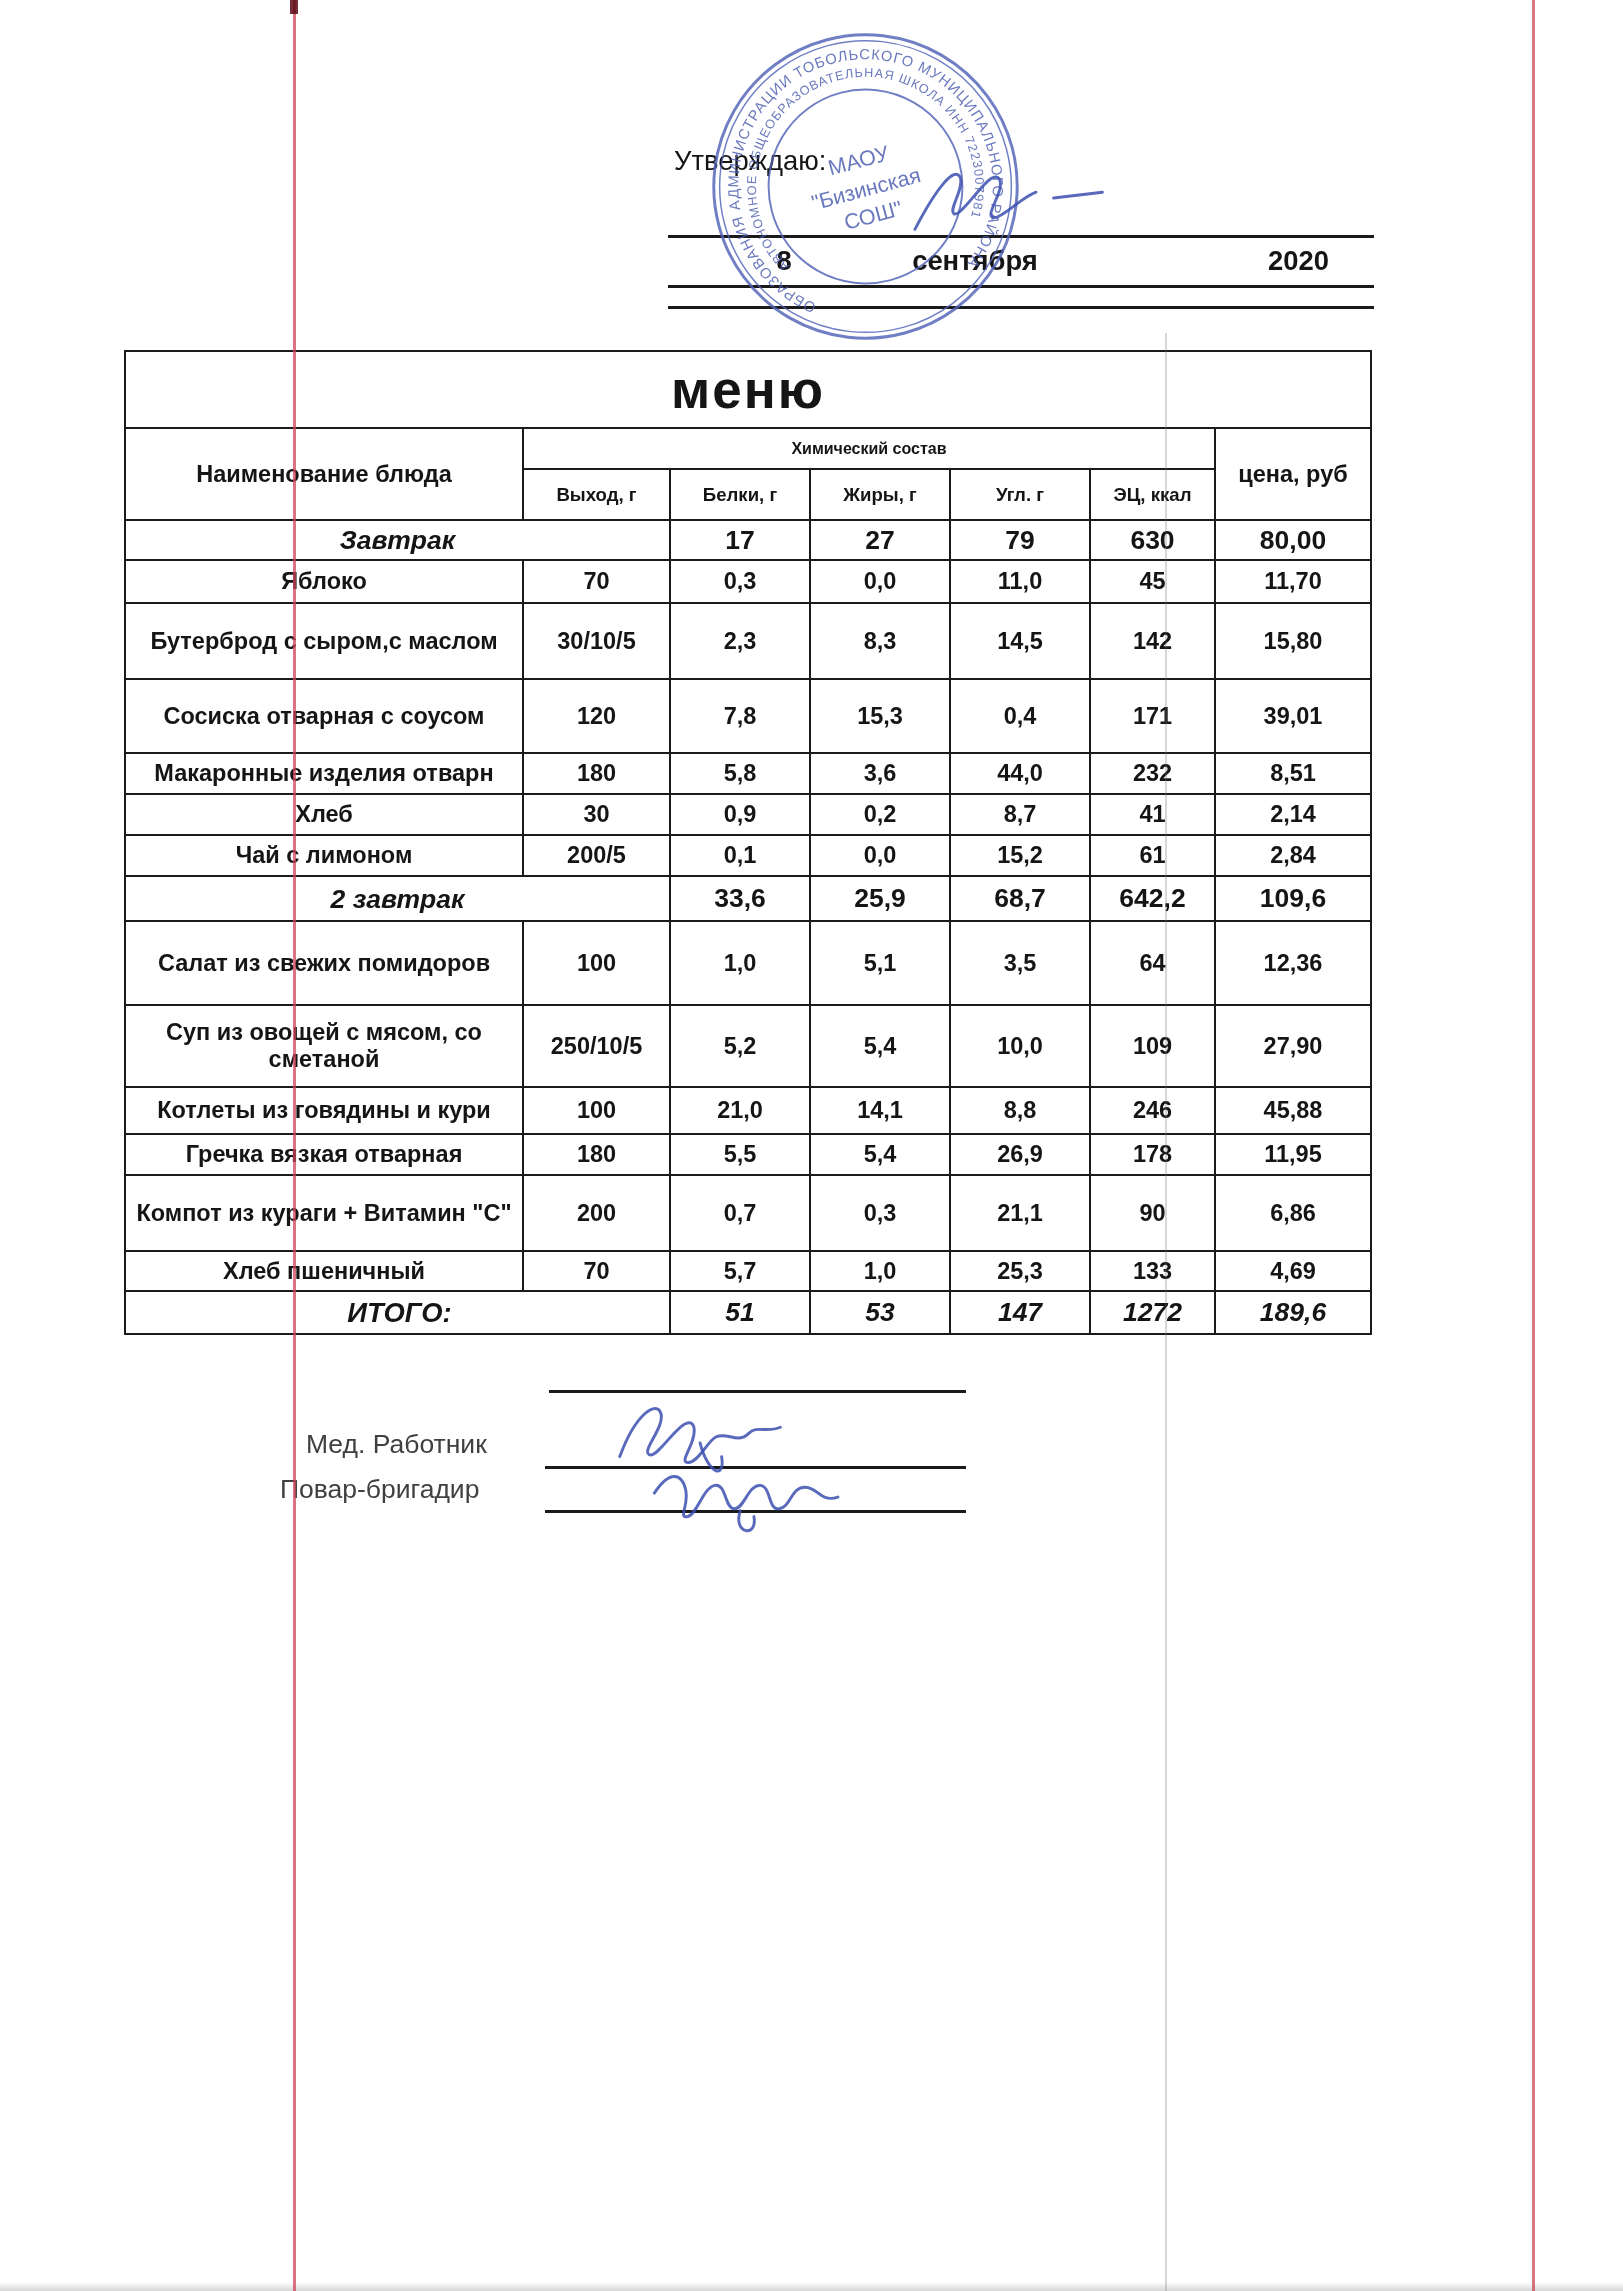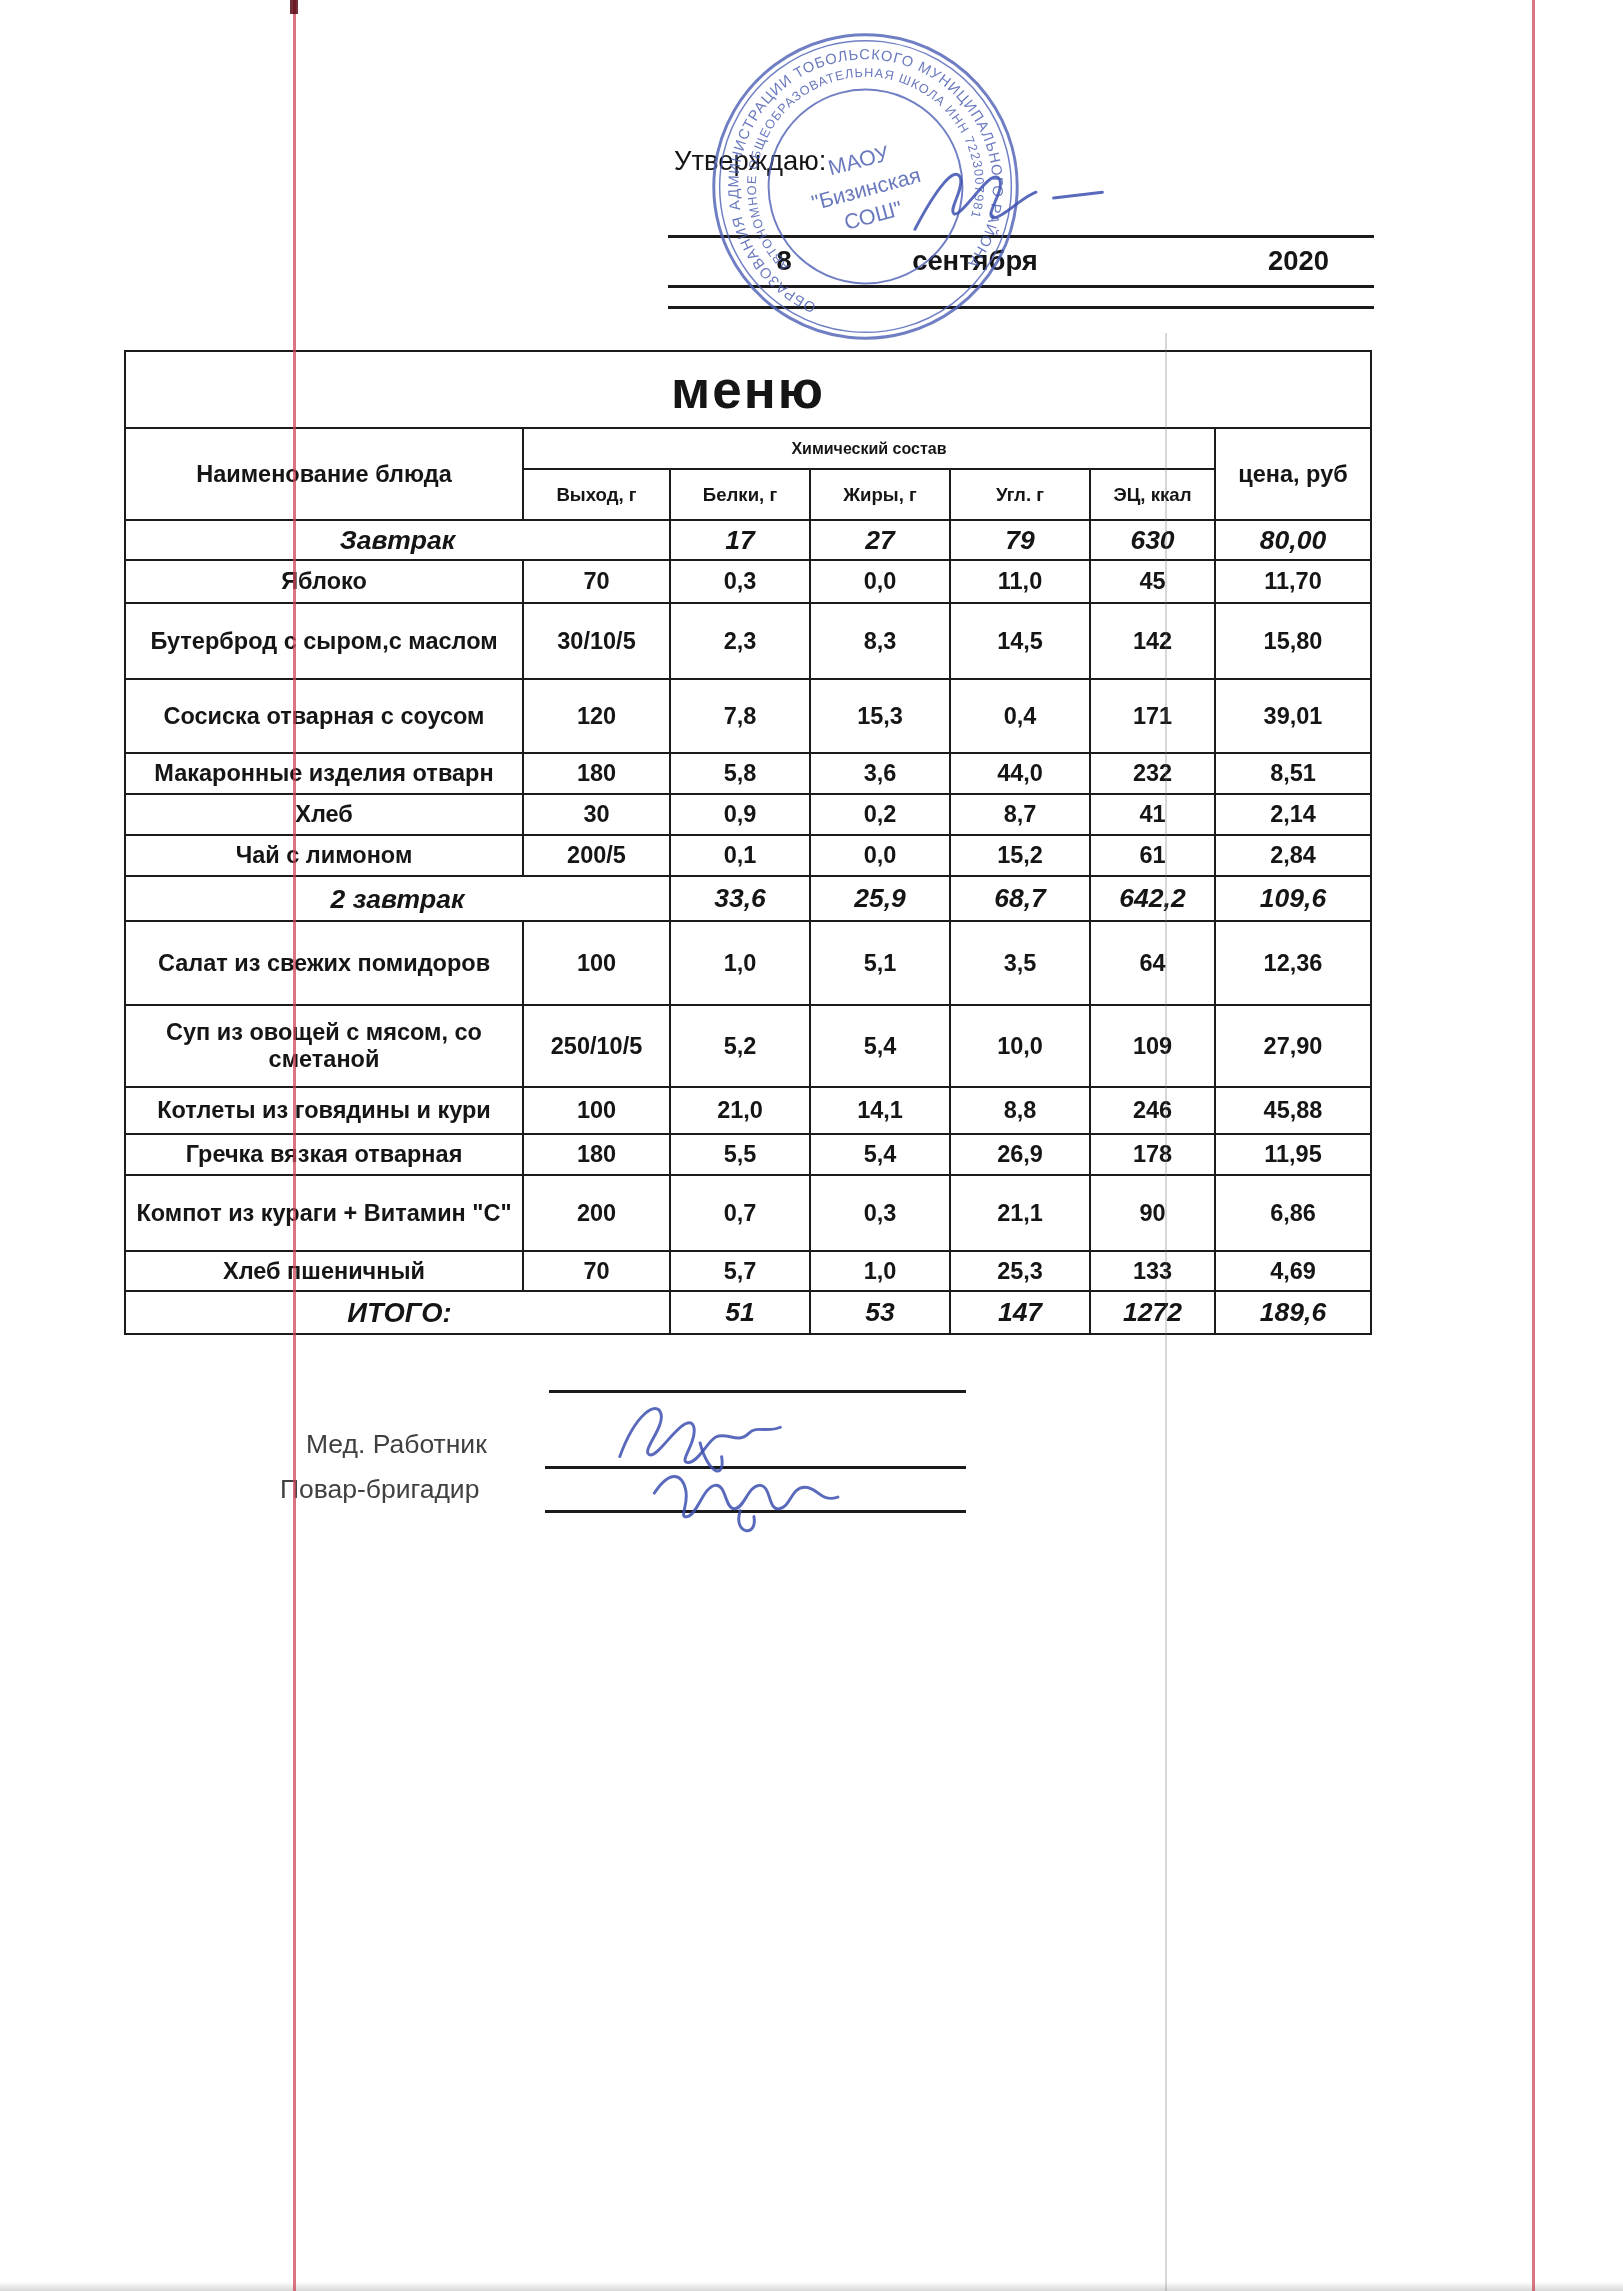--- a/index.html
+++ b/index.html
@@ -40,21 +40,21 @@
   }
   .menu-table th, .menu-table td { border:2.9px solid #1b1b1b; vertical-align:middle; overflow:hidden; }
   .title-cell { font-size:53px; font-weight:bold; text-align:center; height:73px; letter-spacing:2px; }
   .hdr-name  { font-size:23.5px; font-weight:bold; text-align:center; }
   .hdr-group { font-size:16px; font-weight:bold; text-align:center; height:37px; }
   .hdr-sub   { font-size:18.6px; font-weight:bold; text-align:center; height:47px; }
   .hdr-price { font-size:23.5px; font-weight:bold; text-align:center;border-radius:16px; }
   .cell-name { text-align:center; padding:3.9px 9.8px; font-weight:bold; font-size:23.5px; line-height:1.15; }
   .cell-val  { text-align:center; font-weight:bold; font-size:23.5px; }
   .row-section .cell-name { text-align:center; font-style:italic; font-size:26.5px; }
-  .row-section .cell-val  { font-style:italic; font-size:26.5px; }
+  .row-section .cell-val  { font-size:26.5px; }
   .row-total .cell-name   { font-style:italic; font-size:27.4px; padding-left:13.7px; }
   .row-total .cell-val    { font-style:italic; font-size:26.5px; }
 
   
   .f-rule { position:absolute; background:#1a1a1a; height:2.9px; z-index:1; }
   .f-rule-a { left:549px; top:1390px; width:417px; }
   .f-rule-b { left:545px; top:1466px; width:421px; }
   .f-rule-c { left:545px; top:1510px; width:421px; }
   .f-label { position:absolute; font-size:26.5px; color:#404040; z-index:2; }
   .f-label-med  { left:306px; top:1429px; }

